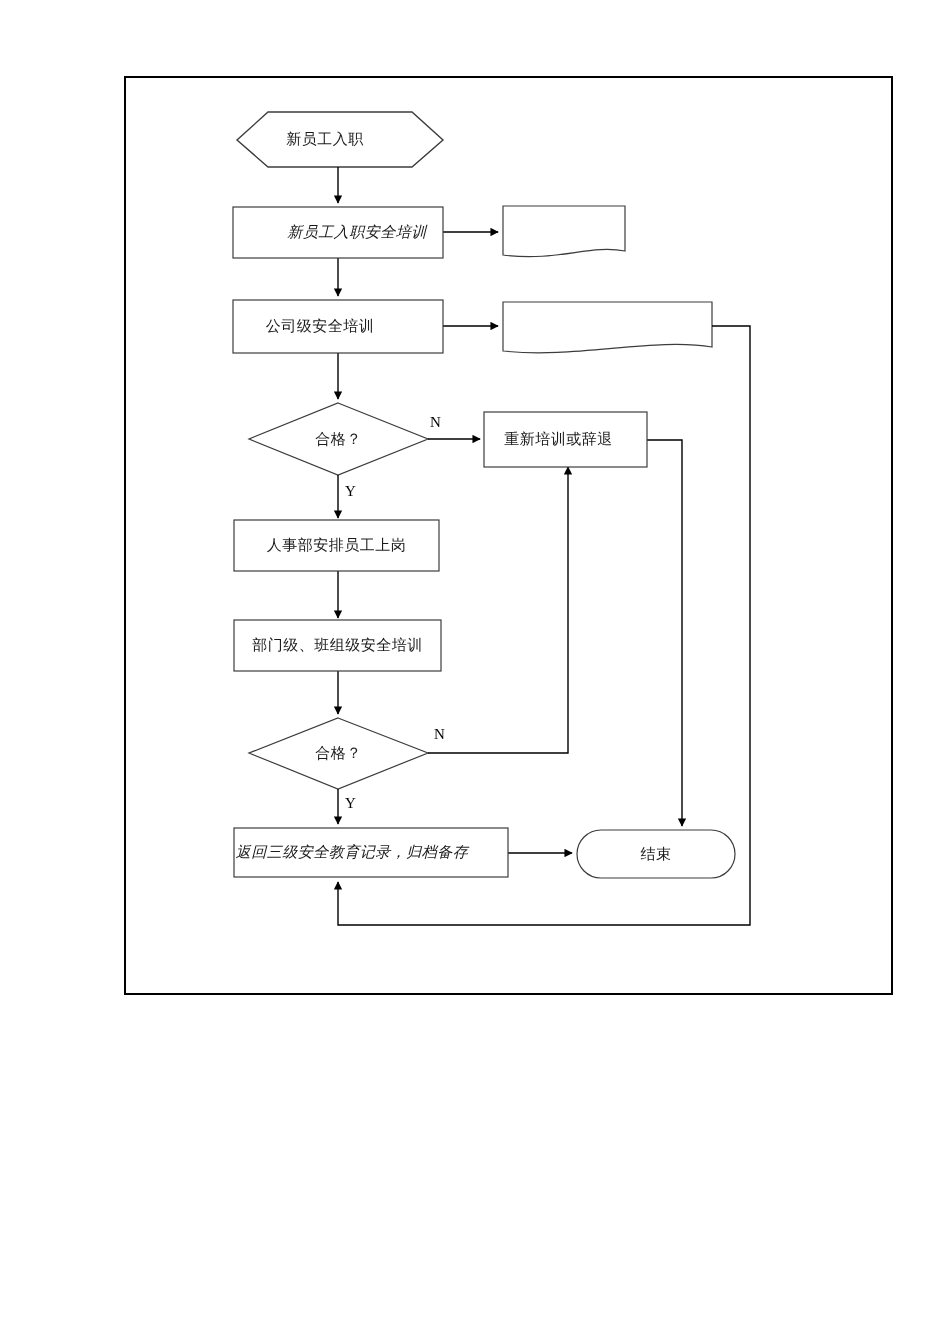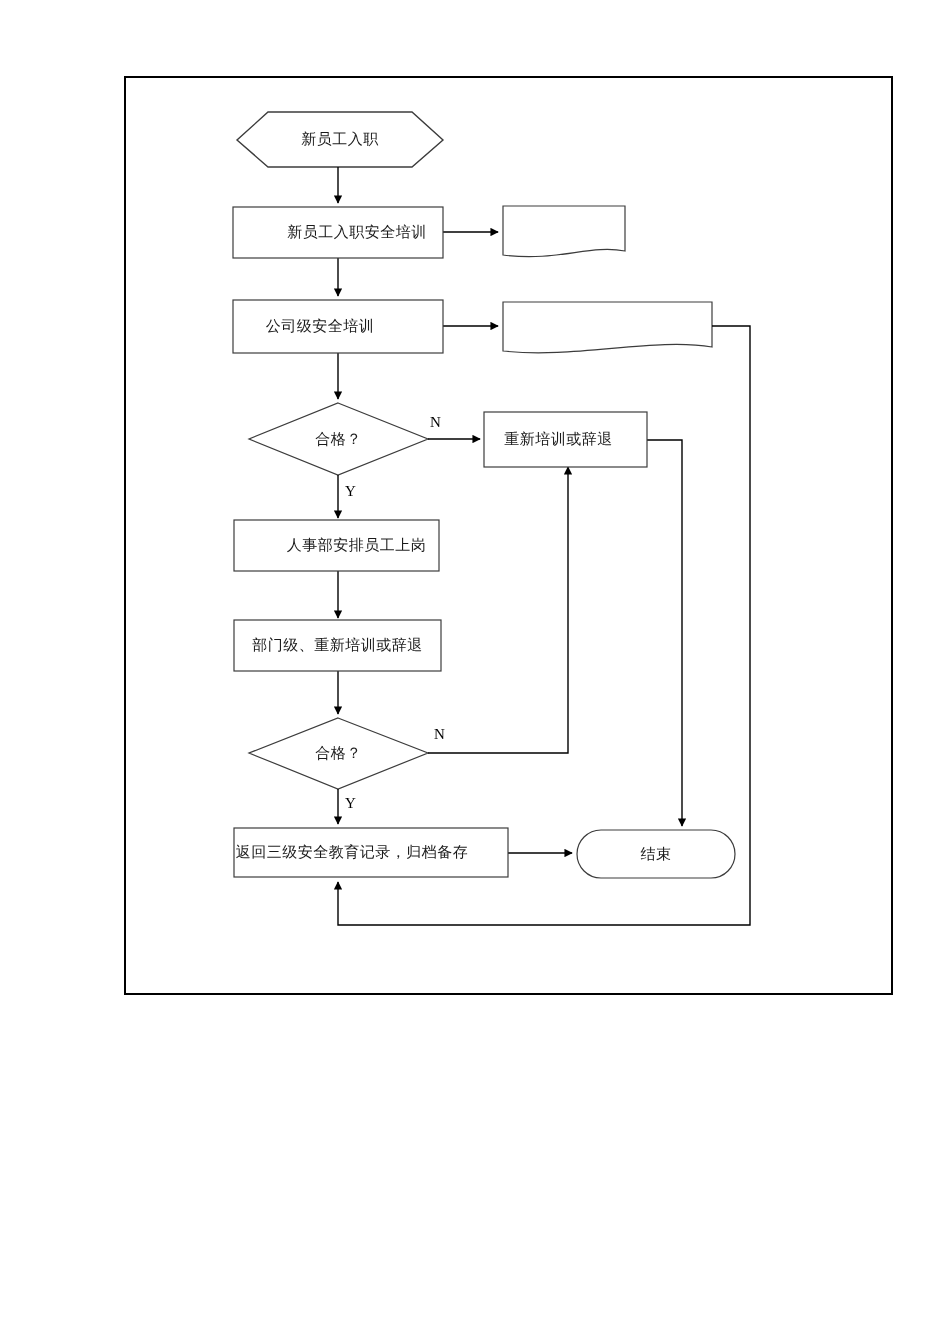--- a/index.html
+++ b/index.html
@@ -110,39 +110,39 @@
     <g fill="#ffffff" stroke="#3c3c3c" stroke-width="1.2">
       <rect x="233" y="207" width="210" height="51"></rect>
       <rect x="233" y="300" width="210" height="53"></rect>
       <rect x="484" y="412" width="163" height="55"></rect>
       <rect x="234" y="520" width="205" height="51"></rect>
       <rect x="234" y="620" width="207" height="51"></rect>
       <rect x="234" y="828" width="274" height="49"></rect>
     </g>
   </svg>
 
-  <div class="shape-text" style="left:237px;top:112px;width:206px;height:55px;">新员工入职</div>
+  <div class="shape-text" style="left:222px;top:112px;width:206px;height:55px;">新员工入职</div>
 
-  <div class="shape-text" style="left:233px;top:207px;width:248px;height:51px;">新员工入职安全培训</div>
+  <div class="shape-text" style="left:233px;top:207px;width:248px;height:51px;font-style:italic;">新员工入职安全培训</div>
 
 
   <div class="shape-text" style="left:215px;top:300px;width:210px;height:53px;">公司级安全培训</div>
 
 
   <div class="shape-text" style="left:249px;top:403px;width:179px;height:72px;">合格？</div>
 
   <div class="shape-text" style="left:484px;top:412px;width:149px;height:55px;text-align:center;">重新培训或辞退</div>
 
-  <div class="shape-text" style="left:234px;top:520px;width:205px;height:51px;padding-left:20px;">人事部安排员工上岗</div>
+  <div class="shape-text" style="left:234px;top:520px;width:205px;height:51px;">人事部安排员工上岗</div>
 
-  <div class="shape-text" style="left:234px;top:620px;width:207px;height:51px;">部门级、重新培训或辞退</div>
+  <div class="shape-text" style="left:234px;top:620px;width:207px;height:51px;">部门级、班组级安全培训</div>
 
   <div class="shape-text" style="left:249px;top:718px;width:179px;height:71px;">合格？</div>
 
-  <div class="shape-text" style="left:234px;top:828px;width:236px;height:49px;">返回三级安全教育记录，归档备存</div>
+  <div class="shape-text" style="left:234px;top:828px;width:236px;height:49px;font-style:italic;">返回三级安全教育记录，归档备存</div>
 
   <div class="shape-text" style="left:577px;top:830px;width:158px;height:48px;">结束</div>
 
   <div class="branch-label" style="left:430px;top:414px;">N</div>
 
   <div class="branch-label" style="left:345px;top:483px;">Y</div>
 
   <div class="branch-label" style="left:434px;top:726px;">N</div>
 
   <div class="branch-label" style="left:345px;top:795px;">Y</div>

